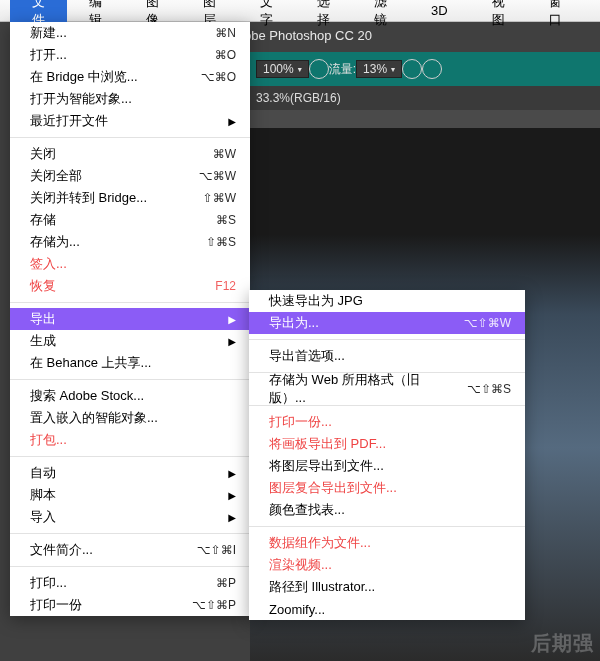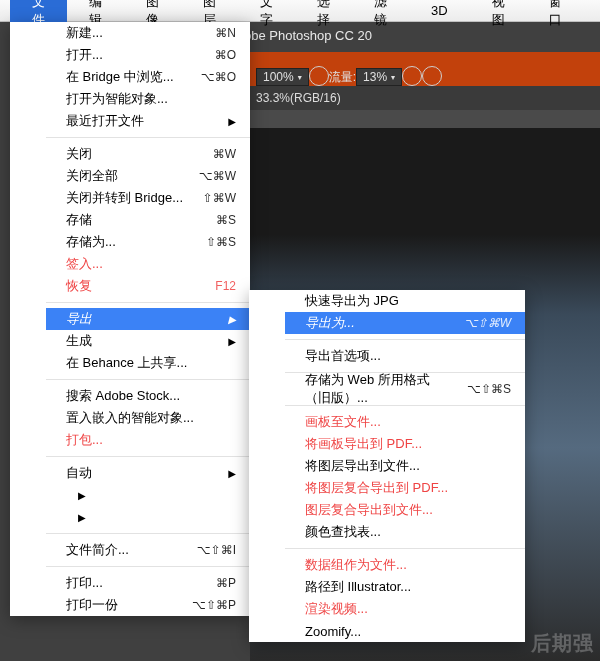--- a/index.html
+++ b/index.html
@@ -42,23 +42,23 @@
       font-size: 13px;
       font-weight: 500;
       z-index: 0;
     }
     .toolbar {
       position: absolute;
       top: 52px;
       left: 250px;
       right: 0;
       height: 34px;
-      background: #c2410c;
-      display: flex;
-      align-items: flex-end;
+      background: #0f766e;
+      display: flex;
+      align-items: center;
       padding: 0 6px;
       color: #e0e0e0;
       font-size: 12px;
       gap: 0;
       z-index: 0;
     }
     .pct-box {
       background: #3a3a3a;
       border: 1px solid #222;
       padding: 1px 6px;
@@ -113,34 +113,33 @@
       font-size: 20px;
       font-weight: bold;
       letter-spacing: 1px;
     }
     .dropdown {
       position: absolute;
       top: 22px;
       background: #fff;
       box-shadow: 0 4px 16px rgba(0,0,0,0.35);
       z-index: 20;
-      padding-left: 36px;
     }
     .dropdown.file-menu { left: 10px; width: 240px; }
     .dropdown.export-submenu { left: 249px; top: 290px; width: 276px; }
     .menu-row {
       display: flex;
       align-items: center;
       height: 22px;
       padding: 0 14px 0 20px;
       color: #000;
       cursor: default;
       position: relative;
     }
-    .menu-row.highlight { background: #3b82f6; color: #fff; font-style: italic; }
+    .menu-row.highlight { background: #8b5cf6; color: #fff; }
     .menu-row.disabled { color: #ef4444; }
     .menu-label { flex: 1; text-align: left; }
     .menu-shortcut { font-size: 12px; color: inherit; opacity: 0.85; margin-left: 12px; }
     .menu-arrow { font-size: 10px; margin-left: 12px; }
     .menu-sep {
       height: 1px;
       background: #e2e2e2;
       margin: 5px 0;
     }
   </style>
@@ -253,23 +252,25 @@
     </div>
     <div class="menu-row disabled">
       <span class="menu-label">打包...</span>
     </div>
     <div class="menu-sep"></div>
     <div class="menu-row">
       <span class="menu-label">自动</span>
       <span class="menu-arrow">▶</span>
     </div>
     <div class="menu-row">
-      <span class="menu-arrow">▶</span>
-    </div>
-    <div class="menu-row">
+      <span class="menu-label">脚本</span>
+      <span class="menu-arrow">▶</span>
+    </div>
+    <div class="menu-row">
+      <span class="menu-label">导入</span>
       <span class="menu-arrow">▶</span>
     </div>
     <div class="menu-sep"></div>
     <div class="menu-row">
       <span class="menu-label">文件简介...</span>
       <span class="menu-shortcut">⌥⇧⌘I</span>
     </div>
     <div class="menu-sep"></div>
     <div class="menu-row">
       <span class="menu-label">打印...</span>
@@ -292,43 +293,40 @@
     <div class="menu-row">
       <span class="menu-label">导出首选项...</span>
     </div>
     <div class="menu-sep"></div>
     <div class="menu-row">
       <span class="menu-label">存储为 Web 所用格式（旧版）...</span>
       <span class="menu-shortcut">⌥⇧⌘S</span>
     </div>
     <div class="menu-sep"></div>
     <div class="menu-row disabled">
-      <span class="menu-label">画板至文件...</span>
+      <span class="menu-label">打印一份...</span>
     </div>
     <div class="menu-row disabled">
       <span class="menu-label">将画板导出到 PDF...</span>
     </div>
     <div class="menu-row">
       <span class="menu-label">将图层导出到文件...</span>
     </div>
     <div class="menu-row disabled">
-      <span class="menu-label">将图层复合导出到 PDF...</span>
-    </div>
-    <div class="menu-row disabled">
       <span class="menu-label">图层复合导出到文件...</span>
     </div>
     <div class="menu-row">
       <span class="menu-label">颜色查找表...</span>
     </div>
     <div class="menu-sep"></div>
     <div class="menu-row disabled">
       <span class="menu-label">数据组作为文件...</span>
     </div>
+    <div class="menu-row disabled">
+      <span class="menu-label">渲染视频...</span>
+    </div>
     <div class="menu-row">
       <span class="menu-label">路径到 Illustrator...</span>
     </div>
-    <div class="menu-row disabled">
-      <span class="menu-label">渲染视频...</span>
-    </div>
     <div class="menu-row">
       <span class="menu-label">Zoomify...</span>
     </div>
   </div>
 
 </body></html>

